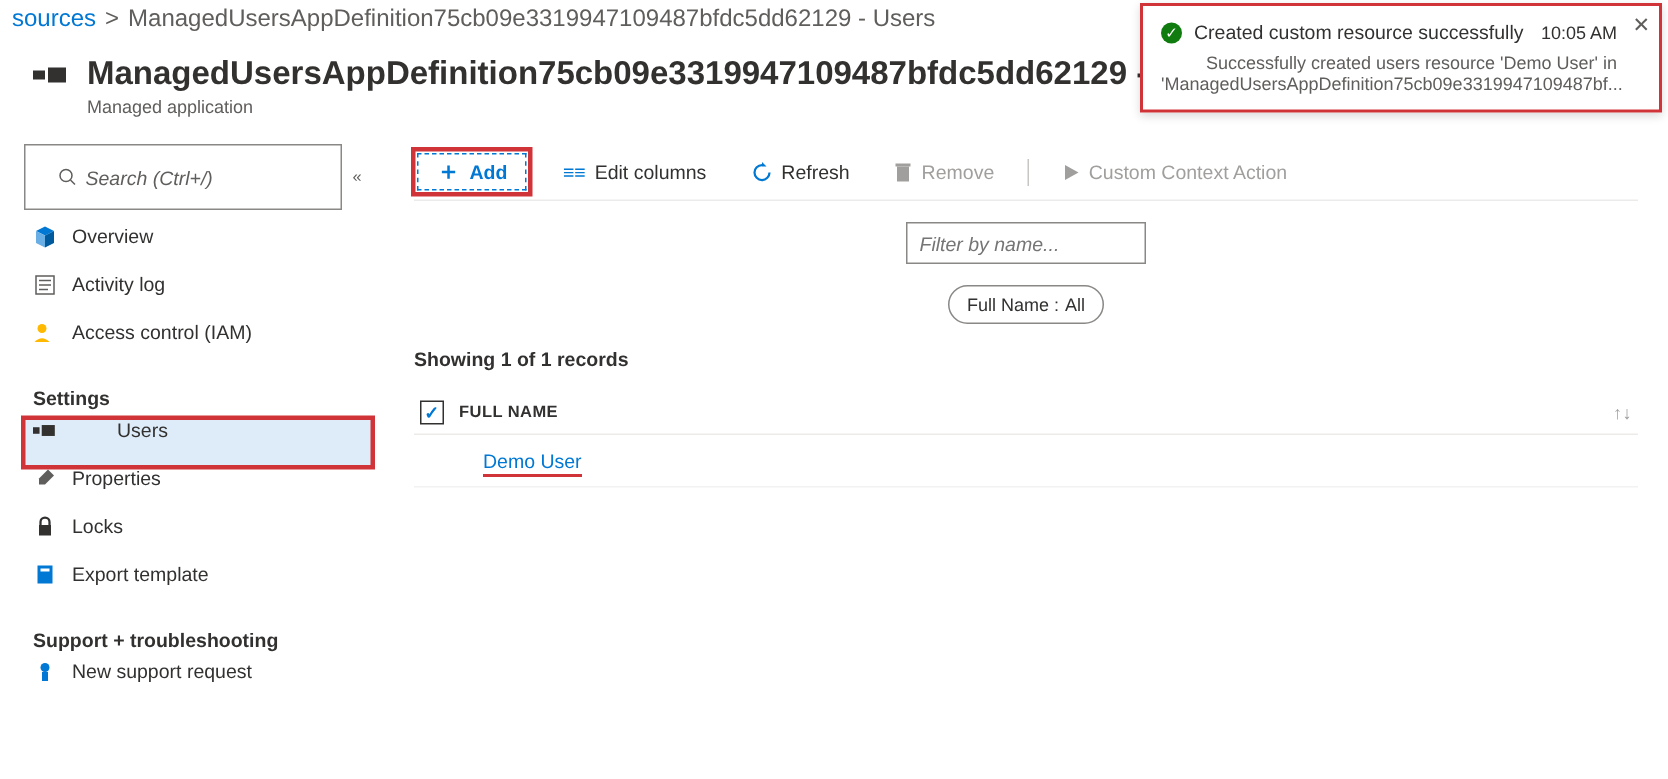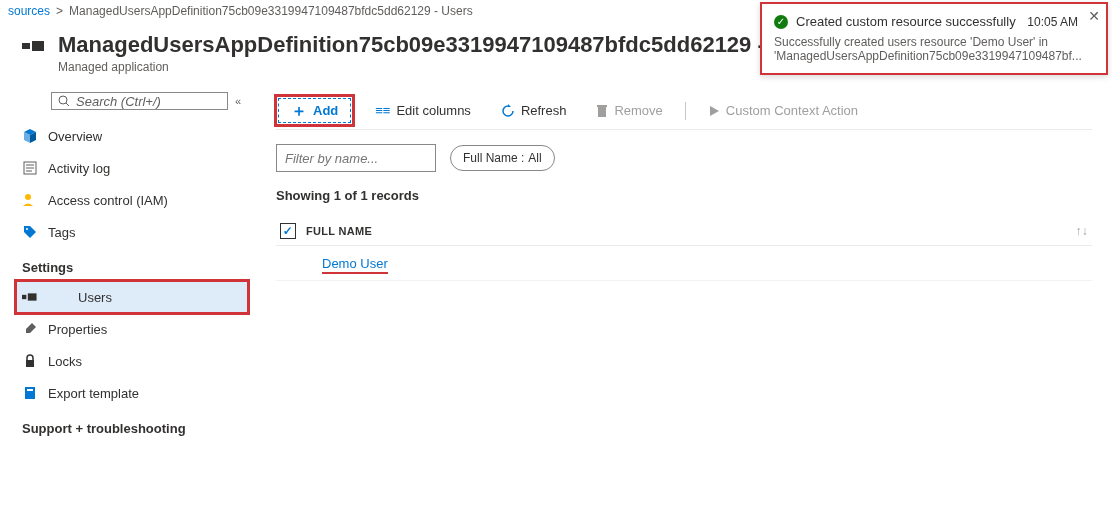--- a/index.html
+++ b/index.html
@@ -1,54 +1,54 @@
 <!DOCTYPE html>
 <html><head>
 <meta charset="utf-8">
 <style>
   * { box-sizing: border-box; margin: 0; padding: 0; font-family: "Segoe UI", Arial, sans-serif; }
   body { width: 1112px; height: 519px; background: #fff; color: #323130; font-size: 13px; overflow: hidden; position: relative; }
-  .breadcrumb { display: flex; align-items: center; padding: 4px 8px; font-size: 12px; color: #605e5c; gap: 6px; }
+  .breadcrumb { display: flex; align-items: center; padding: 4px 8px; font-size: 16px; color: #605e5c; gap: 6px; }
   .breadcrumb a { color: #0078d4; text-decoration: none; }
   .header { display: flex; align-items: flex-start; padding: 10px 14px 18px 22px; }
   .header-icon { width: 24px; margin-right: 12px; margin-top: 6px; }
   .header-title { font-size: 22px; font-weight: 600; color: #323130; }
   .header-sub { font-size: 12px; color: #605e5c; margin-top: 2px; }
   .layout { display: flex; height: calc(100% - 70px); }
   .sidebar { width: 256px; border-right: none; padding: 0 8px 0 16px; }
   .search-row { display: flex; align-items: center; margin-bottom: 10px; }
-  .search-box { flex: 1; display: flex; align-items: center; border: 1px solid #8a8886; height: 18px; padding: 0 6px; color: #605e5c; font-style: italic; margin-left: 35px; }
+  .search-box { flex: 1; display: flex; align-items: center; border: 1px solid #8a8886; height: 44px; padding: 0 22px; color: #605e5c; font-style: italic; }
   .collapse-caret { width: 20px; text-align: center; color: #605e5c; cursor: pointer; font-size: 11px; }
-  .nav-item { display: flex; align-items: center; height: 32px; padding: 0 6px; cursor: pointer; font-size: 13px; color: #323130; gap: 10px; }
+  .nav-item { display: flex; height: 32px; padding: 0 6px; cursor: pointer; font-size: 13px; color: #323130; gap: 10px; }
   .nav-item.active { background: #deecf9; gap: 40px; }
   .nav-section { font-size: 13px; font-weight: 600; color: #323130; padding: 12px 6px 6px; }
   .nav-icon { width: 16px; height: 16px; display: flex; align-items: center; justify-content: center; }
   .main { flex: 1; padding: 0 20px; }
   .toolbar { display: flex; align-items: center; height: 38px; gap: 14px; color: #323130; border-bottom: 1px solid #edebe9; }
   .tbtn { display: flex; align-items: center; gap: 6px; padding: 4px 8px; cursor: pointer; font-size: 13px; }
   .tbtn.disabled { color: #a19f9d; cursor: default; }
   .tbar-div { width: 1px; height: 18px; background: #c8c6c4; }
   .add-btn { border: 1px dashed #0078d4; color: #0078d4; padding: 4px 12px; font-weight: 600; }
-  .filter-row { display: flex; align-items: center; gap: 14px; margin-top: 14px; }
+  .filter-row { display: flex; align-items: center; gap: 14px; margin-top: 14px; flex-direction: column; }
   .filter-input { border: 1px solid #8a8886; height: 28px; width: 160px; padding: 0 8px; color: #605e5c; font-style: italic; font-size: 13px; }
   .pill { border: 1px solid #8a8886; border-radius: 14px; height: 26px; padding: 0 12px; display: flex; align-items: center; font-size: 12px; }
   .pill b { margin-left: 4px; font-weight: 400; }
   .records { margin-top: 16px; font-weight: 600; font-size: 13px; }
   .table-head { display: flex; align-items: center; margin-top: 14px; padding: 6px 4px; border-bottom: 1px solid #edebe9; font-size: 11px; font-weight: 600; color: #323130; text-transform: uppercase; letter-spacing: .3px; }
   .table-head .cb { width: 26px; }
   .table-head .sort { margin-left: auto; color: #a19f9d; font-size: 12px; }
   .row { display: flex; align-items: center; padding: 10px 4px 6px; border-bottom: 1px solid #f3f2f1; }
   .row .cb { width: 26px; }
   .row a { color: #0078d4; text-decoration: none; border-bottom: 2px solid #d13438; padding-bottom: 1px; margin-left: 16px; }
   .checkbox { width: 16px; height: 16px; border: 1px solid #323130; display: inline-flex; align-items: center; justify-content: center; color: #0078d4; font-size: 12px; }
   .toast { position: absolute; top: 2px; right: 4px; width: 348px; border: 2px solid #d13438; background: #fff; padding: 10px 28px 10px 12px; box-shadow: 0 2px 6px rgba(0,0,0,.15); }
   .toast-title-row { display: flex; align-items: center; gap: 8px; }
   .toast-title { font-weight: 400; color: #323130; flex: 1; font-size: 13px; }
   .toast-time { font-size: 12px; color: #323130; }
-  .toast-body { font-size: 12px; color: #605e5c; margin-top: 6px; }
+  .toast-body { font-size: 12px; color: #605e5c; margin-top: 6px; text-align: right; }
   .toast-close { position: absolute; top: 4px; right: 6px; cursor: pointer; color: #605e5c; font-size: 14px; }
   .ok-icon { width: 14px; height: 14px; border-radius: 50%; background: #107c10; color: #fff; display: inline-flex; align-items: center; justify-content: center; font-size: 10px; }
   .red-box { outline: 3px solid #d13438; outline-offset: -1px; }
   svg { display: block; }
 </style>
 </head>
 <body>
 
 <div class="breadcrumb">
   <a href="#">sources</a>
@@ -107,29 +107,20 @@
     </div>
     <div class="nav-item">
       <span class="nav-icon">
           <svg width="16" height="16" viewBox="0 0 16 16">
             <circle cx="6" cy="5" r="3" fill="#ffb900"></circle>
             <path d="M1 14 Q6 9 11 14 Z" fill="#ffb900"></path>
           </svg>
         </span>
       <span>Access control (IAM)</span>
     </div>
-    <div class="nav-item">
-      <span class="nav-icon">
-          <svg width="16" height="16" viewBox="0 0 16 16">
-            <path fill="#0078d4" d="M2 2 L8 2 L14 8 L8 14 L2 8 Z"></path>
-            <circle cx="5" cy="5" r="1" fill="#fff"></circle>
-          </svg>
-        </span>
-      <span>Tags</span>
-    </div>
 
     <div class="nav-section">Settings</div>
 
     <div class="nav-item active red-box" style="padding-right:40px">
       <span class="nav-icon">
           <svg width="16" height="12" viewBox="0 0 22 16">
             <rect x="0" y="5" width="6" height="6" fill="#323130"></rect>
             <rect x="8" y="3" width="12" height="10" fill="#323130"></rect>
           </svg>
         </span>
@@ -157,20 +148,29 @@
           <svg width="16" height="16" viewBox="0 0 16 16">
             <rect x="3" y="2" width="10" height="12" fill="#0078d4"></rect>
             <rect x="5" y="4" width="6" height="2" fill="#fff"></rect>
           </svg>
         </span>
       <span>Export template</span>
     </div>
 
     <div class="nav-section">Support + troubleshooting</div>
 
+    <div class="nav-item">
+      <span class="nav-icon">
+          <svg width="16" height="16" viewBox="0 0 16 16">
+            <circle cx="8" cy="5" r="3" fill="#0078d4"></circle>
+            <rect x="6" y="8" width="4" height="6" fill="#0078d4"></rect>
+          </svg>
+        </span>
+      <span>New support request</span>
+    </div>
   </div>
 
   <div class="main">
     <div class="toolbar">
       <div class="red-box" style="padding:2px">
         <div class="tbtn add-btn">
           <span style="color:#0078d4;font-weight:700;font-size:16px;line-height:14px">＋</span>
           <span>Add</span>
         </div>
       </div>

